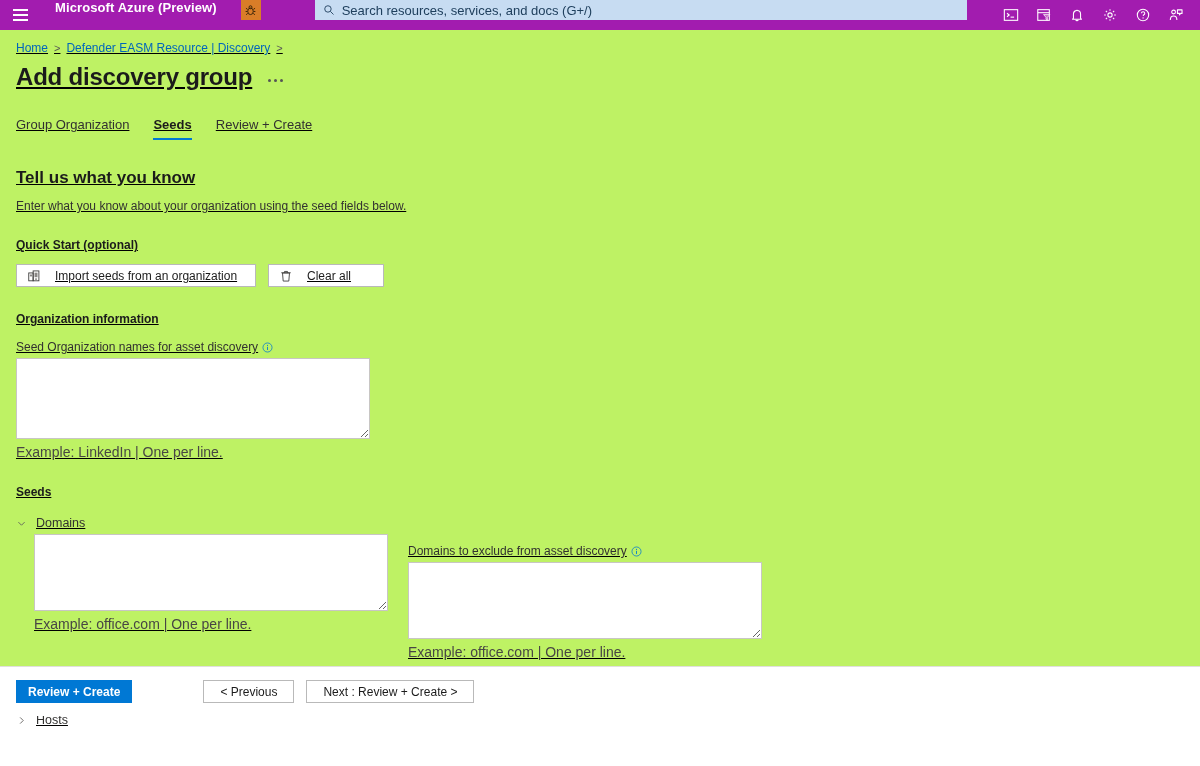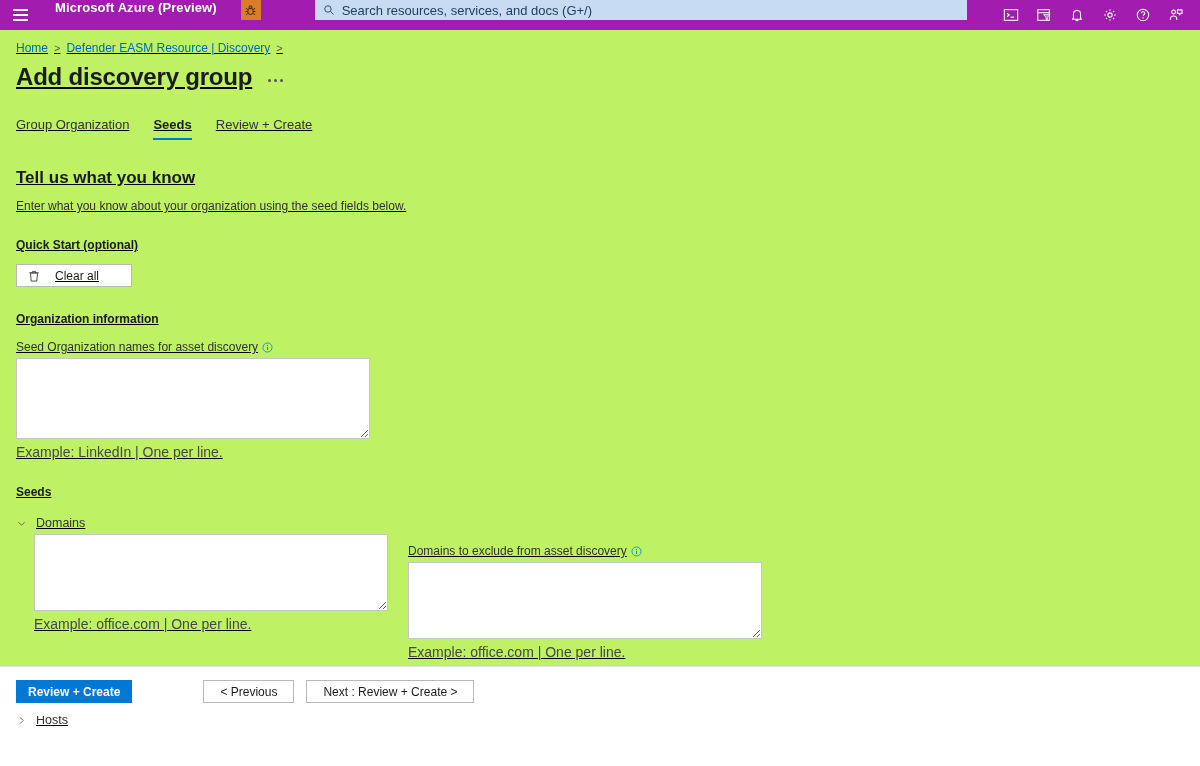--- a/index.html
+++ b/index.html
@@ -422,20 +422,32 @@
     <div class="tab">Group Organization</div>
     <div class="tab active">Seeds</div>
     <div class="tab">Review + Create</div>
   </div>
 
   <div class="section-title">Tell us what you know</div>
   <div class="section-desc">Enter what you know about your organization using the seed fields below.</div>
 
   <div class="sub-heading">Quick Start (optional)</div>
   <div class="qs-row">
+    <button class="btn-outline" style="width:240px;">
+      <span class="btn-ico">
+        <svg width="14" height="14" viewBox="0 0 16 16" aria-hidden="true">
+          <rect x="2" y="4.5" width="5" height="9" fill="none" stroke="#3b3a39" stroke-width="1"></rect>
+          <rect x="7" y="2.2" width="6.6" height="11.3" fill="none" stroke="#3b3a39" stroke-width="1"></rect>
+          <rect x="8.6" y="4.2" width="3.4" height="5.2" fill="#8a8886"></rect>
+          <rect x="3.3" y="6.3" width="2.4" height="2.2" fill="#8a8886"></rect>
+          <rect x="9.4" y="10.6" width="1.8" height="2.9" fill="#8a8886"></rect>
+        </svg>
+      </span>
+      <span>Import seeds from an organization</span>
+    </button>
     <button class="btn-outline" style="width:116px;">
       <span class="btn-ico">
         <svg width="14" height="14" viewBox="0 0 16 16" aria-hidden="true">
           <path d="M4 4.6 h8 l-0.8 9.2 h-6.4 Z" fill="none" stroke="#3b3a39" stroke-width="1" stroke-linejoin="round"></path>
           <line x1="2.6" y1="4.3" x2="13.4" y2="4.3" stroke="#3b3a39" stroke-width="1"></line>
           <path d="M6.3 4.2 V2.8 h3.4 v1.4" fill="none" stroke="#3b3a39" stroke-width="1"></path>
         </svg>
       </span>
       <span>Clear all</span>
     </button>

